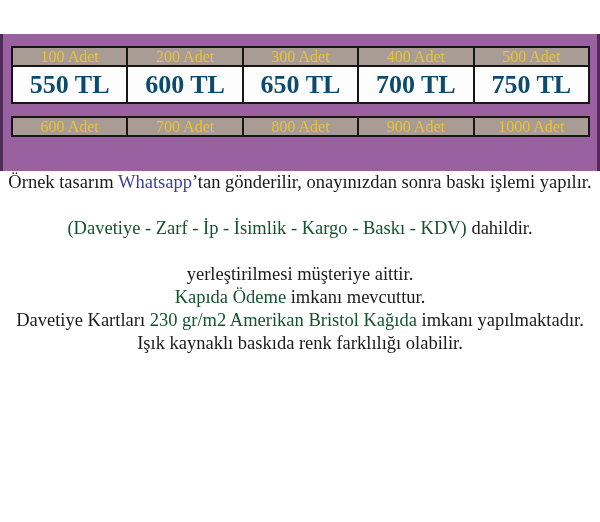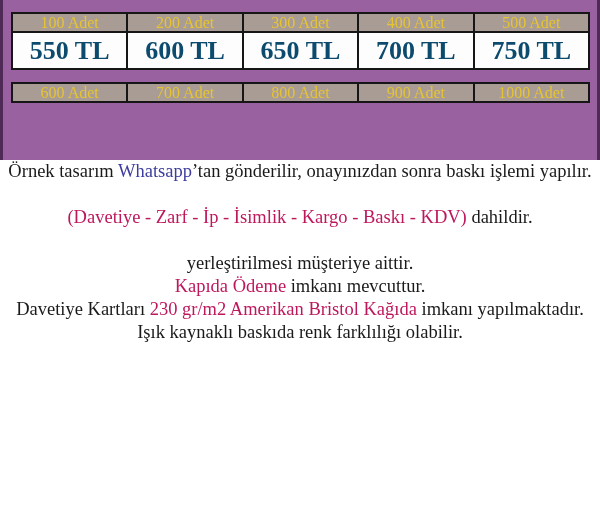--- a/index.html
+++ b/index.html
@@ -13,25 +13,26 @@
   }
   .page {
     width: 600px;
     height: 522px;
     position: relative;
   }
   
   .price-panel {
     box-sizing: border-box;
     width: 600px;
-    height: 160px;
+    height: 137px;
     background: #9a61a0;
     border-left: 3px solid #502a56;
     border-right: 3px solid #502a56;
     padding-top: 12px;
+    margin-top: 34px;
   }
   .price-table {
     border-collapse: collapse;
     table-layout: fixed;
     width: 579px;
     margin-left: 8px;
   }
   .price-table.second { margin-top: 12px; }
   .price-table th, .price-table td {
     border: 2px solid #161616;
@@ -64,21 +65,21 @@
     line-height: 23px;
   }
   .notes p {
     margin: 0;
     white-space: nowrap;
   }
   .note-sample   { margin-bottom: 24px; }
   .note-includes { margin-bottom: 24px; }
   .note-envelope { margin-bottom: 20px; }
   .note-cod      { margin-bottom: 23px; }
-  .red   { color: #be185d; }
+  .red   { color: #14532d; }
   .brand { color: #3d3d9e; }
 </style>
 </head>
 <body>
 
 <div class="page">
 
   <div class="price-panel">
 
     <table class="price-table">

